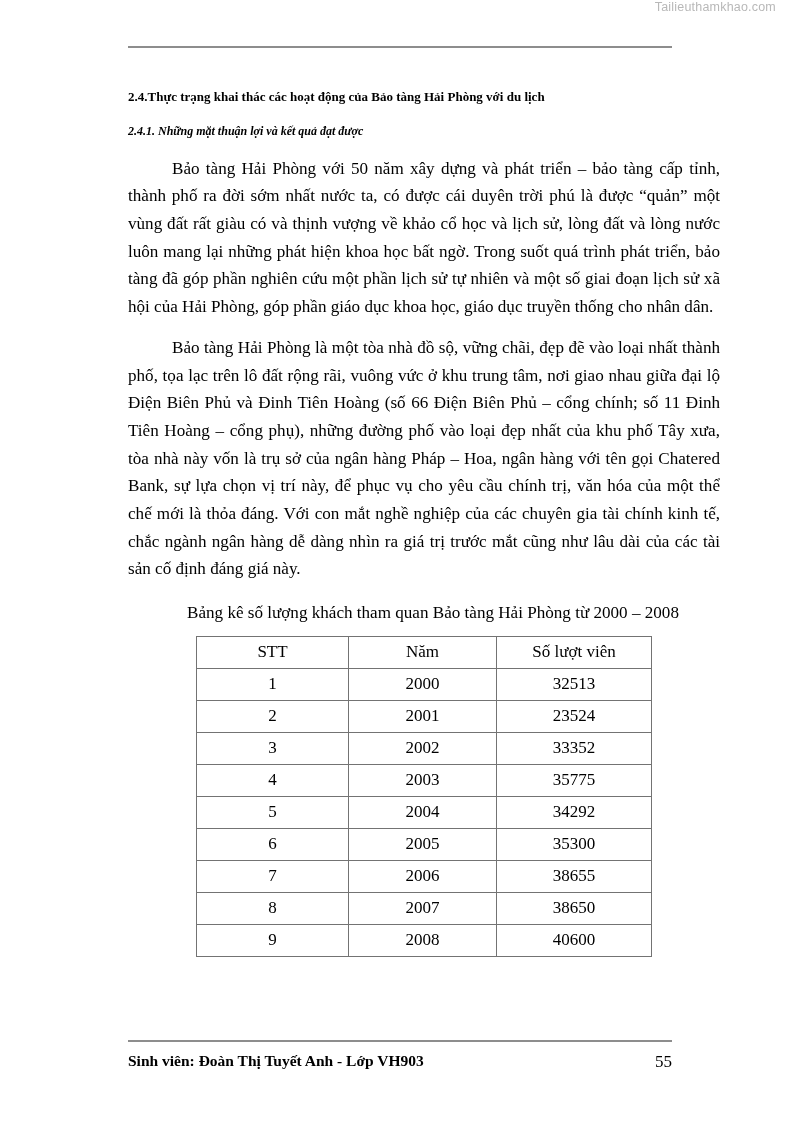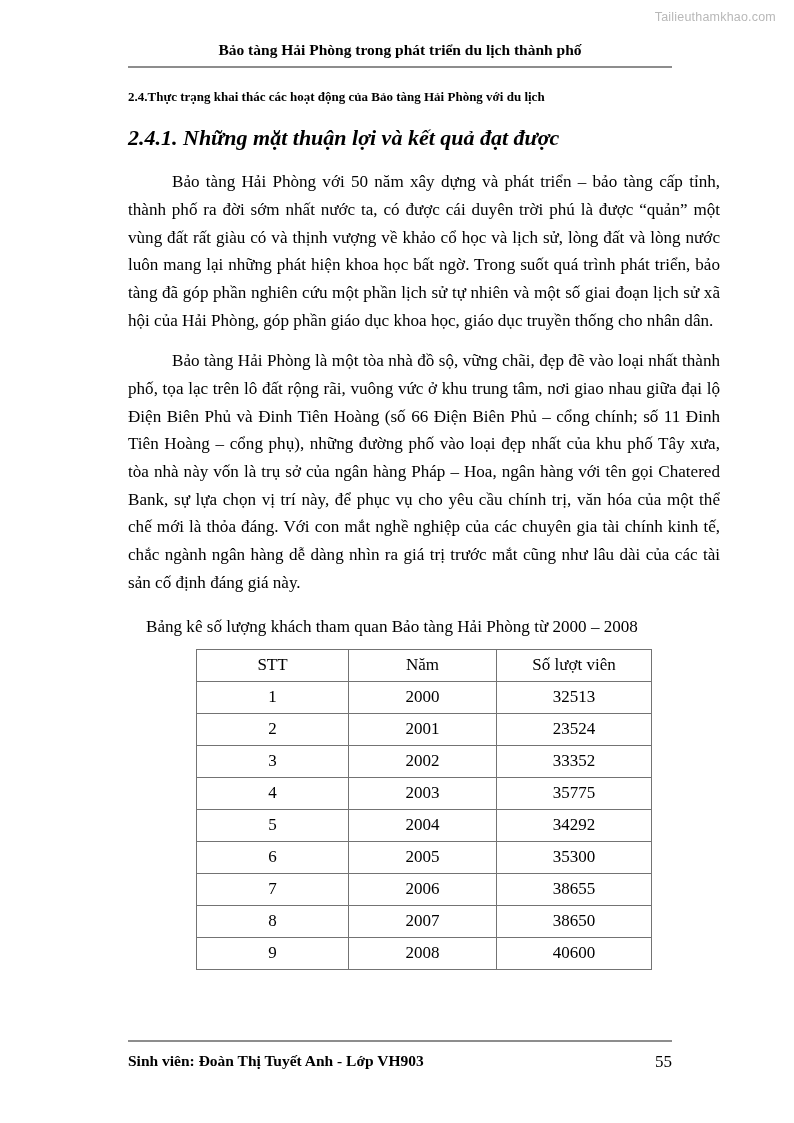--- a/index.html
+++ b/index.html
@@ -16,21 +16,21 @@
     background: #ffffff;
     overflow: hidden;
     font-family: "Liberation Serif", "DejaVu Serif", serif;
     color: #000000;
     box-sizing: border-box;
   }
 
   
   .watermark {
     position: absolute;
-    top: 10px;
+    top: 0;
     right: 18px;
     font-family: "Liberation Sans", "DejaVu Sans", sans-serif;
     font-size: 12.5px;
     letter-spacing: 0.2px;
     color: #b8b8b8;
     white-space: nowrap;
   }
 
   
   .header-area {
@@ -64,21 +64,21 @@
   .heading-2 {
     font-weight: bold;
     font-size: 13px;
     line-height: 1.35;
     margin: 0 0 17px 0;
     white-space: nowrap;
   }
   .heading-3 {
     font-weight: bold;
     font-style: italic;
-    font-size: 22px;
+    font-size: 12px;
     line-height: 1.35;
     margin: 0 0 16px 0;
     white-space: nowrap;
   }
 
   p.para {
     margin: 0 0 13px 0;
     font-size: 17.1px;
     line-height: 1.62;
     text-align: justify;
@@ -86,20 +86,21 @@
     text-justify: inter-word;
     hyphens: none;
   }
   p.para:last-child { margin-bottom: 0; }
 
   
   .table-caption {
     margin: 17px 0 10px 0;
     font-size: 17.1px;
     line-height: 1.5;
+    text-align: center;
     padding-left: 18px;
   }
 
   .table-wrap {
     display: flex;
     justify-content: center;
   }
   table.data-table {
     border-collapse: collapse;
     width: 455px;
@@ -151,21 +152,20 @@
   }
 </style>
 </head>
 <body>
 
 <div class="page">
 
   <div class="watermark">Tailieuthamkhao.com</div>
 
   <div class="header-area">
-    <div class="header-title">Bảo tàng Hải Phòng trong phát triển  du lịch thành phố</div>
     <div class="header-rule"></div>
   </div>
 
   <div class="content">
 
     <h2 class="heading-2">2.4.Thực trạng khai thác các hoạt động của Bảo tàng Hải Phòng với du lịch</h2>
 
     <h3 class="heading-3">2.4.1. Những mặt thuận  lợi  và kết quả đạt được</h3>
 
     <p class="para">Bảo tàng Hải Phòng với 50 năm xây dựng và phát triển – bảo tàng cấp tỉnh, thành phố ra đời sớm nhất nước ta, có được cái duyên trời phú là được “quản” một vùng đất rất giàu có và thịnh vượng về khảo cổ học và lịch sử, lòng đất và lòng nước luôn mang lại những phát hiện khoa học bất ngờ. Trong suốt quá trình phát triển, bảo tàng đã góp phần nghiên cứu một phần lịch sử tự nhiên và một số giai đoạn lịch sử xã hội của Hải Phòng, góp phần giáo dục khoa học, giáo dục truyền thống cho nhân dân.</p>

